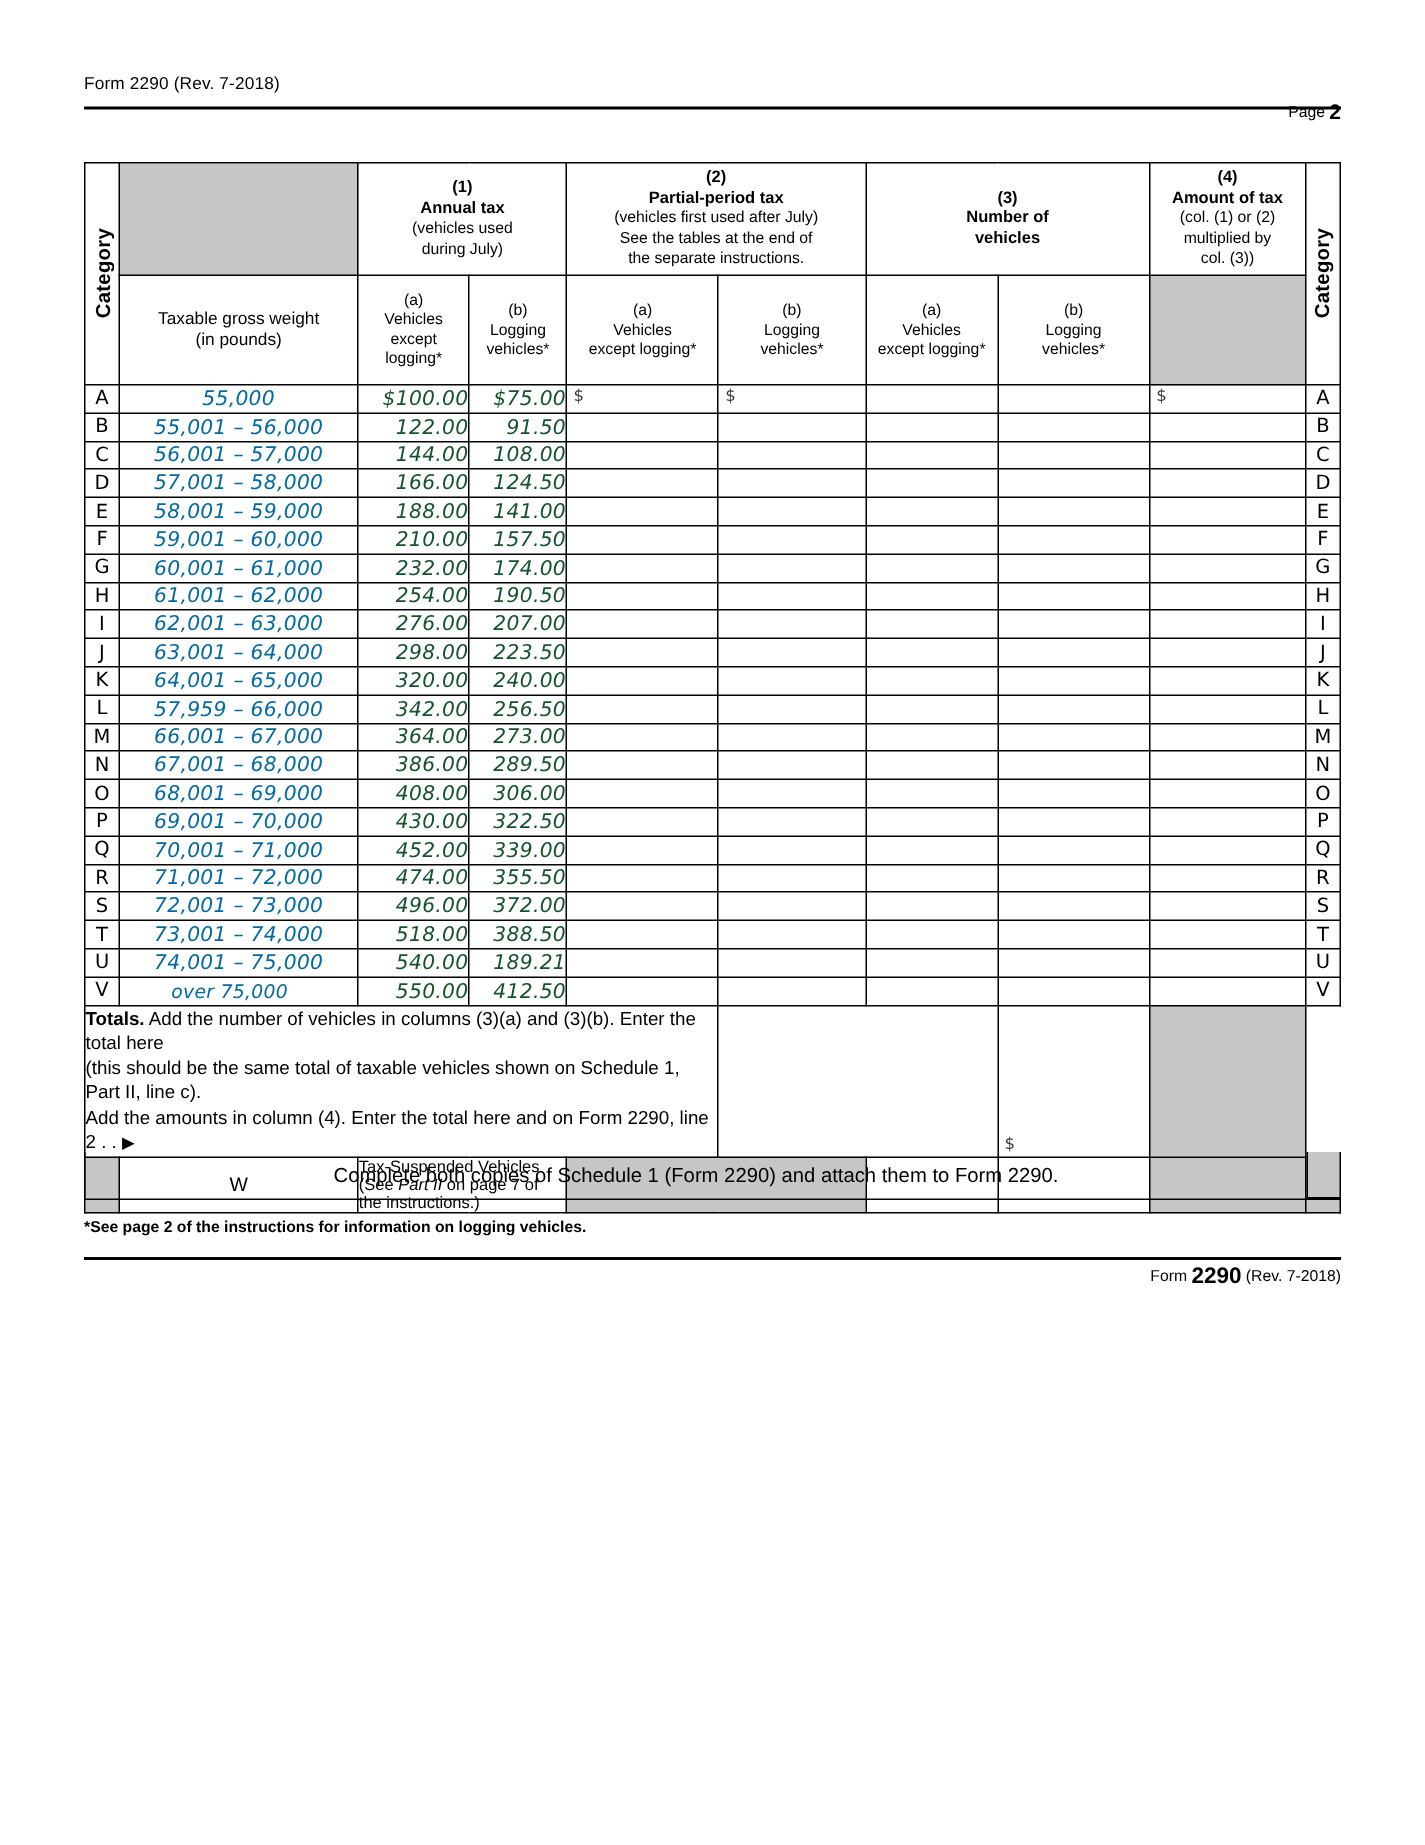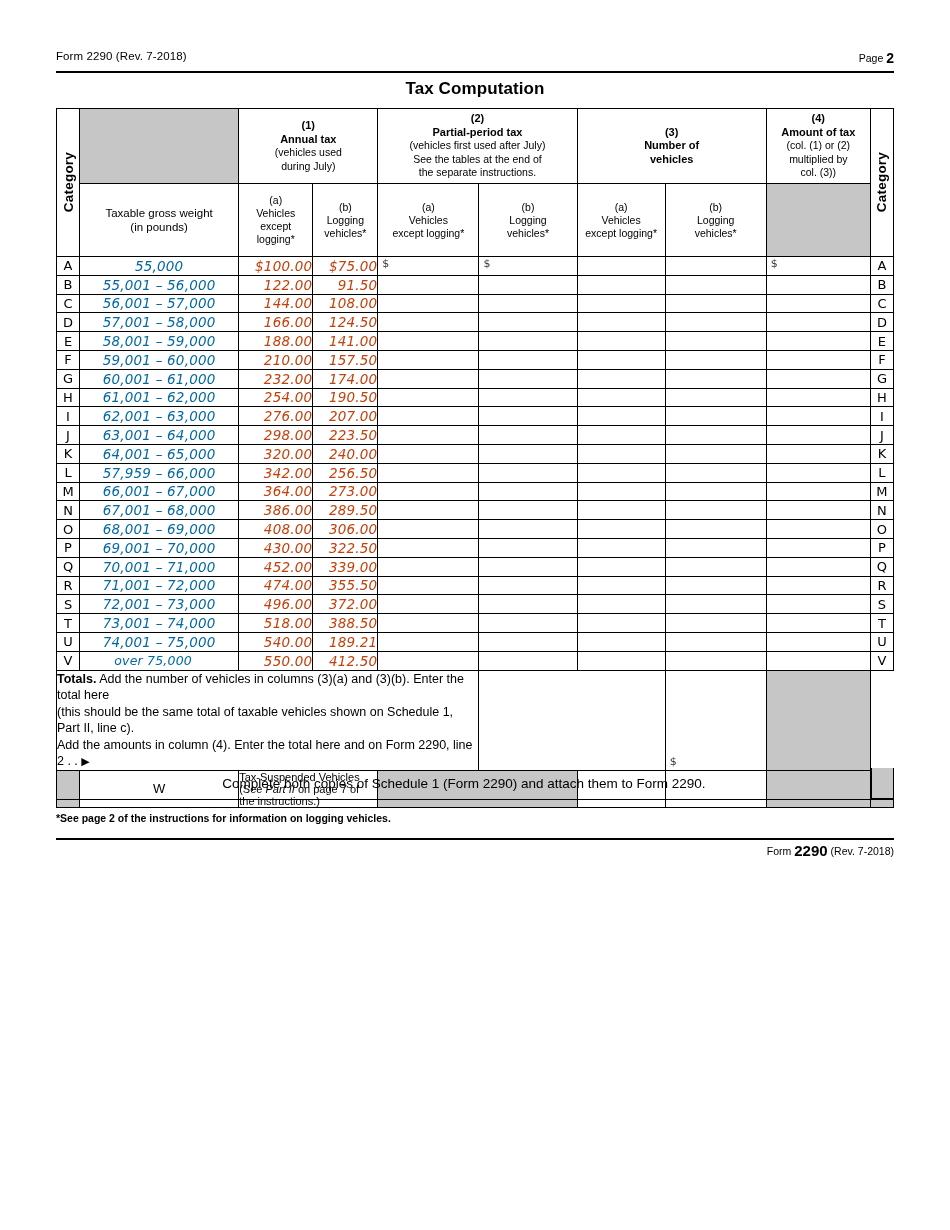--- a/index.html
+++ b/index.html
@@ -31,21 +31,21 @@
   }
   .topbar .form-id {
     position: absolute;
     left: 0; top: 0;
     font-size: 11.5px;
     letter-spacing: .1px;
     white-space: nowrap;
   }
   .topbar .page-no {
     position: absolute;
-    right: 0; top: 0;
+    right: 0; top: 16px;
     font-size: 10.5px;
     white-space: nowrap;
     padding-left: 30px;
   }
   .topbar .page-no .num {
     font-size: 14px;
     font-weight: bold;
     vertical-align: -1px;
   }
   .rule-top {
@@ -145,21 +145,21 @@
     color: #0369a1;
   }
   .wt.over { padding-right: 12px; font-size: 12.5px; }
   .amt {
     text-align: right;
     font-size: 13.5px;
     font-style: oblique;
     font-family: "DejaVu Sans", sans-serif;
     letter-spacing: .2px;
     padding-right: 6px;
-    color: #c2410c;
+    color: #14532d;
     white-space: nowrap;
   }
   .dollar {
     font-size: 11px;
     color: #3a3a3a;
     padding-left: 2px;
     vertical-align: top;
     font-family: "DejaVu Sans", sans-serif;
   }
   td.entry { position: relative; }
@@ -257,21 +257,20 @@
 <body>
 
 <div class="page">
 
   <div class="topbar">
     <span class="form-id">Form 2290 (Rev. 7-2018)</span>
     <span class="page-no"><span>Page</span> <span class="num">2</span></span>
   </div>
   <div class="rule-top"></div>
 
-  <div class="sheet-title">Tax Computation</div>
 
   <table class="tbl">
     <colgroup>
       <col style="width:23px">
       <col style="width:159px">
       <col style="width:74px">
       <col style="width:65px">
       <col style="width:101px">
       <col style="width:98px">
       <col style="width:88px">

